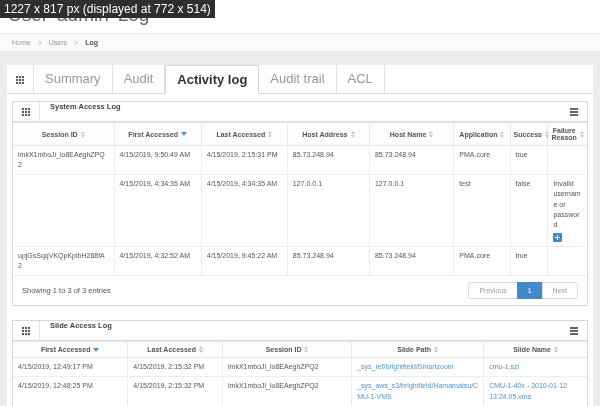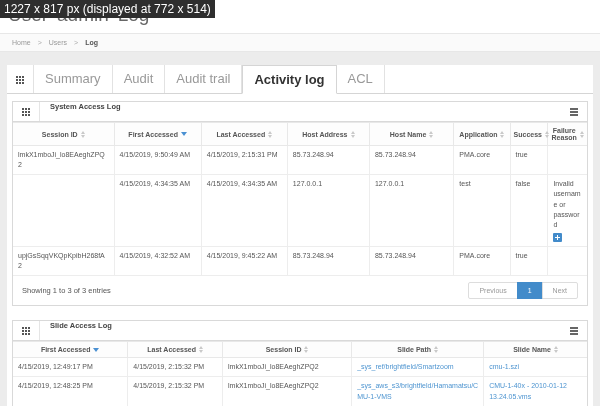--- a/index.html
+++ b/index.html
@@ -70,22 +70,22 @@
   <span class="bc-item bc-current">Log</span>
 </div>
 
 <div class="main">
   <div class="tabbar">
     <span class="tab-icon-cell">
         <span class="grid-icon"></span>
       </span>
     <span class="tab">Summary</span>
     <span class="tab">Audit</span>
+    <span class="tab active">Activity log</span>
     <span class="tab">Audit trail</span>
-    <span class="tab active">Activity log</span>
     <span class="tab">ACL</span>
   </div>
 
   <div class="card">
 
     <section class="panel">
       <div class="panel-header">
         <span class="ph-icon">
             <span class="grid-icon"></span>
           </span>

